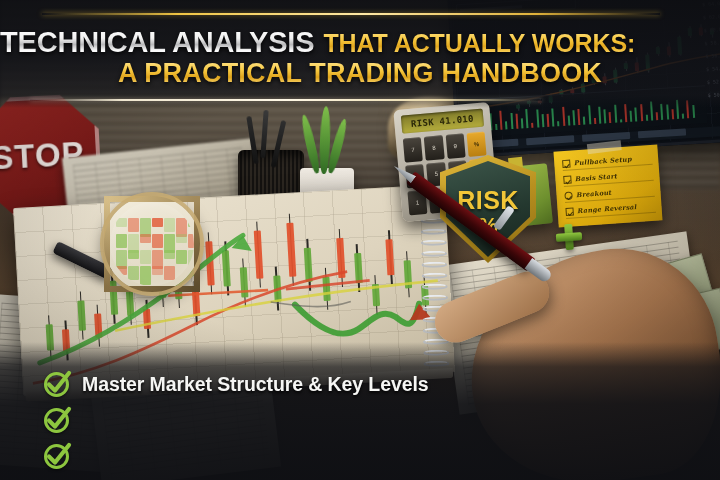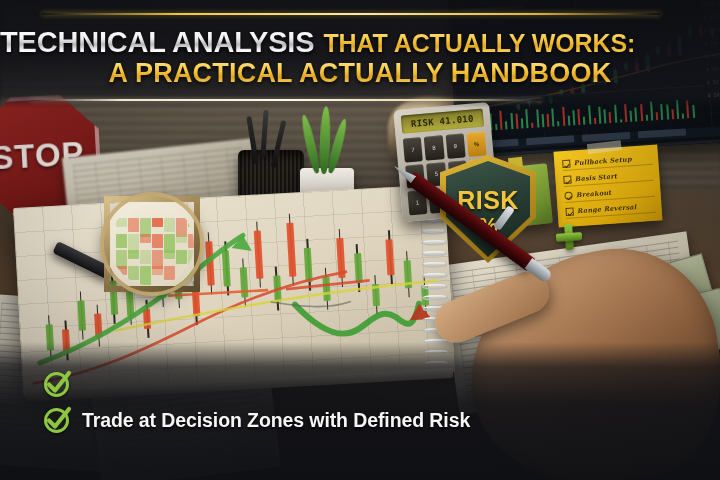--- a/index.html
+++ b/index.html
@@ -626,39 +626,47 @@
     <div id="grade"></div>
   </div>
 
   <div id="topband"></div>
   <div id="rule-top"></div>
 
   <div id="title">
     <span class="t-silver">TECHNICAL ANALYSIS</span><span style="display:inline-block;width:9px"></span><span class="t-gold">THAT ACTUALLY WORKS:</span>
   </div>
   <div id="line2">
-    <span class="t-gold2">A PRACTICAL ACTUALLY HANDBOOK</span>
+    <span class="t-gold2">A PRACTICAL TRADING HANDBOOK</span>
   </div>
 
   <div id="rule-bot"></div>
 
   <div id="botband"></div>
   <div id="bullets">
       <div class="bullet">
         <span class="chk">
           <span class="ring2"></span>
           <svg viewBox="0 0 30 30">
             <path d="M6,15.5 L12,21.5 L26,4" fill="none" stroke="#8dc63f" stroke-width="4.2" stroke-linecap="round" stroke-linejoin="round"></path>
           </svg>
         </span>
+        <span class="btext">Master Market Structure &amp; Key Levels</span>
       </div>
       <div class="bullet">
         <span class="chk">
           <span class="ring2"></span>
           <svg viewBox="0 0 30 30">
             <path d="M6,15.5 L12,21.5 L26,4" fill="none" stroke="#8dc63f" stroke-width="4.2" stroke-linecap="round" stroke-linejoin="round"></path>
           </svg>
         </span>
-        <span class="btext">Trade at Decision Zones with Defined Risk</span>
+      </div>
+      <div class="bullet">
+        <span class="chk">
+          <span class="ring2"></span>
+          <svg viewBox="0 0 30 30">
+            <path d="M6,15.5 L12,21.5 L26,4" fill="none" stroke="#8dc63f" stroke-width="4.2" stroke-linecap="round" stroke-linejoin="round"></path>
+          </svg>
+        </span>
       </div>
     </div>
 
 </div>
 
 </body></html>

